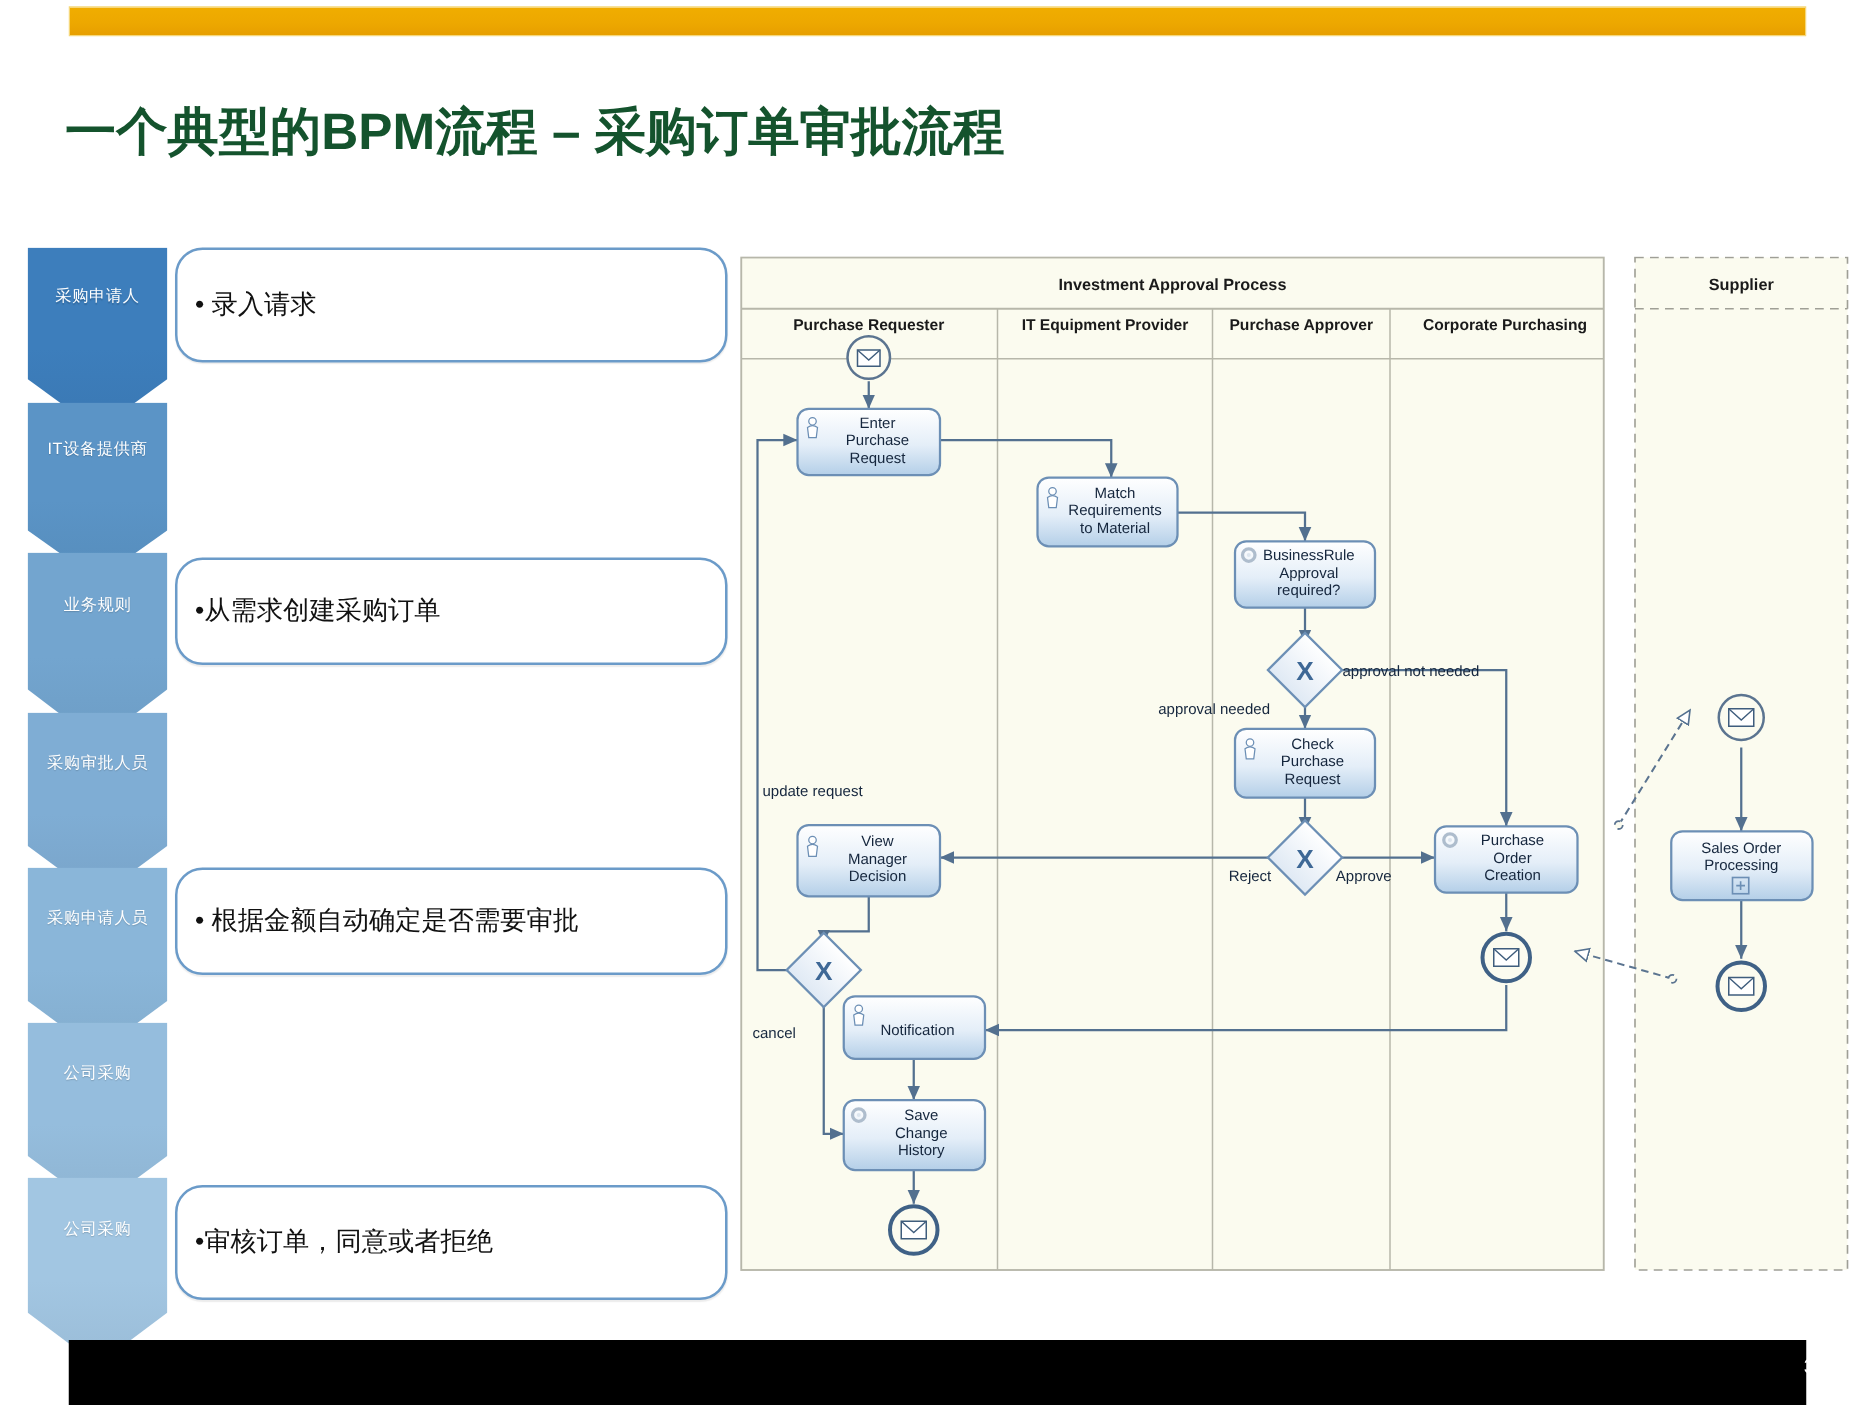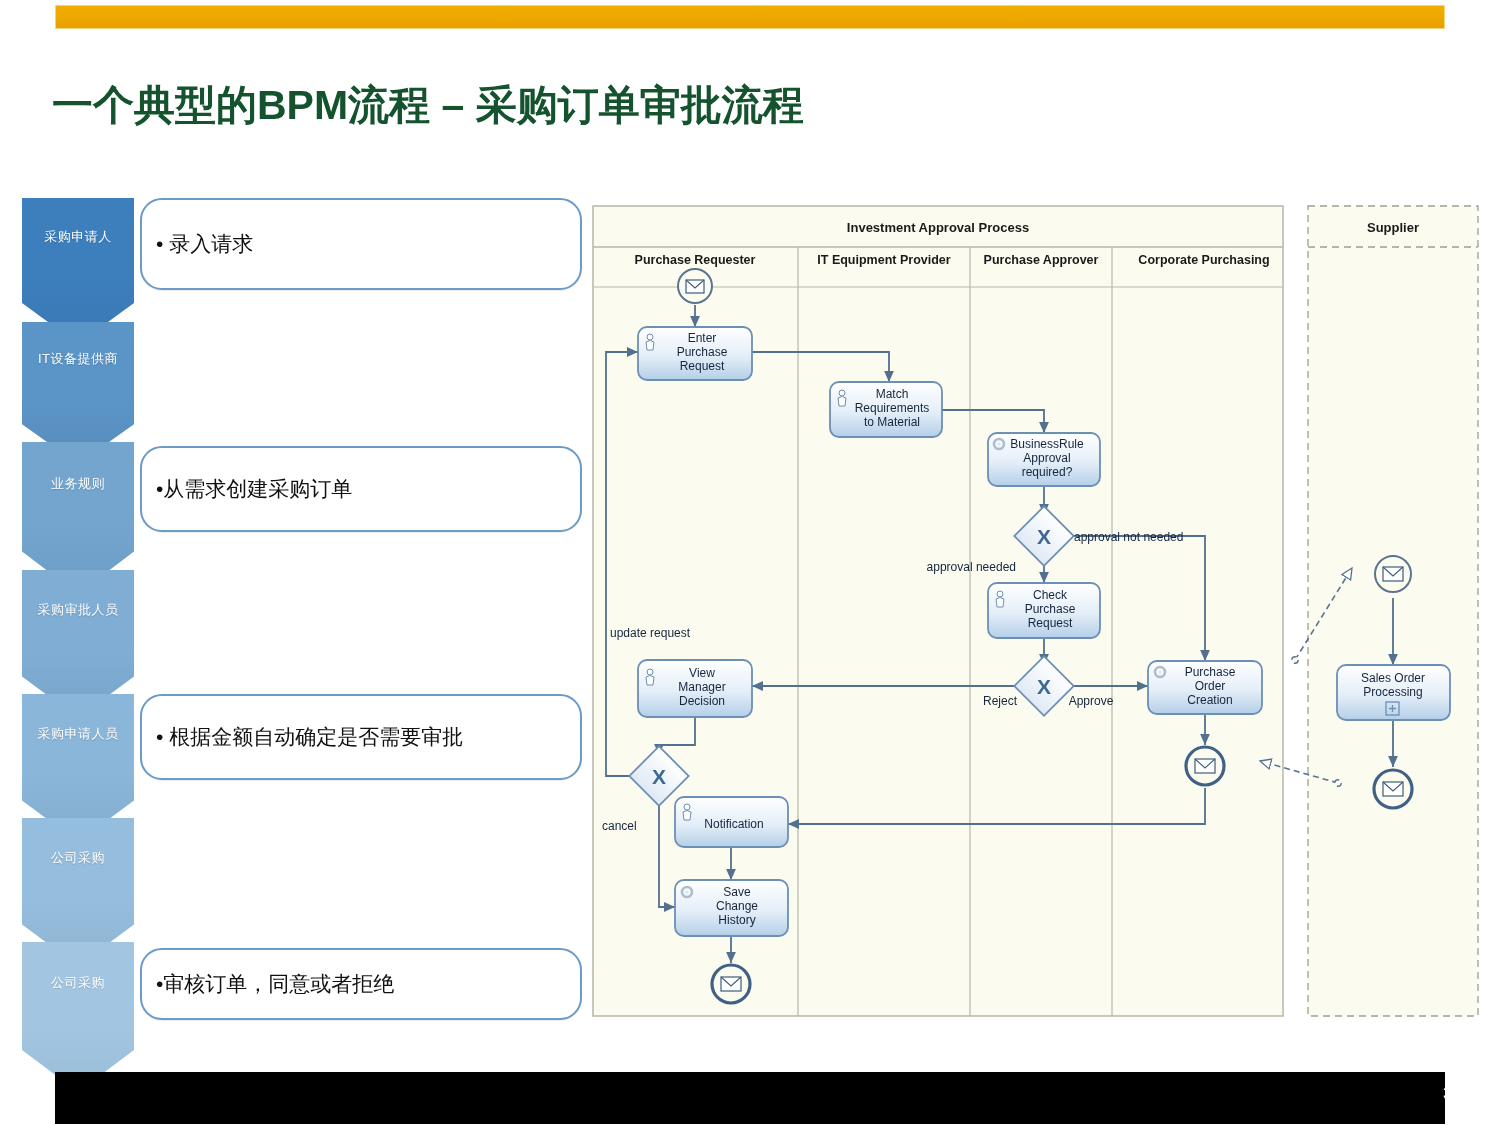--- a/index.html
+++ b/index.html
@@ -115,21 +115,21 @@
         <div class="callout" style="top: 252px; height: 86px;">
           <div class="txt">
             <div>• 根据金额自动确定是否需要审批</div>
           </div>
         </div>
       </div>
       <div class="row" style="top: 372px;">
         <div class="chevron" style="height: 148px; background: linear-gradient(rgb(127, 173, 212) 0%, rgb(127, 173, 212) 55%, rgb(121, 164, 201) 100%);">
           <span>采购审批人员</span>
         </div>
-        <div class="callout" style="top: 378px; height: 72px;">
+        <div class="callout" style="top: 378px; height: 92px;">
           <div class="txt">
             <div>•审核订单，同意或者拒绝</div>
           </div>
         </div>
       </div>
       <div class="row" style="top: 496px;">
         <div class="chevron" style="height: 148px; background: linear-gradient(rgb(138, 182, 217) 0%, rgb(138, 182, 217) 55%, rgb(131, 173, 206) 100%);">
           <span>采购申请人员</span>
         </div>
       </div>

